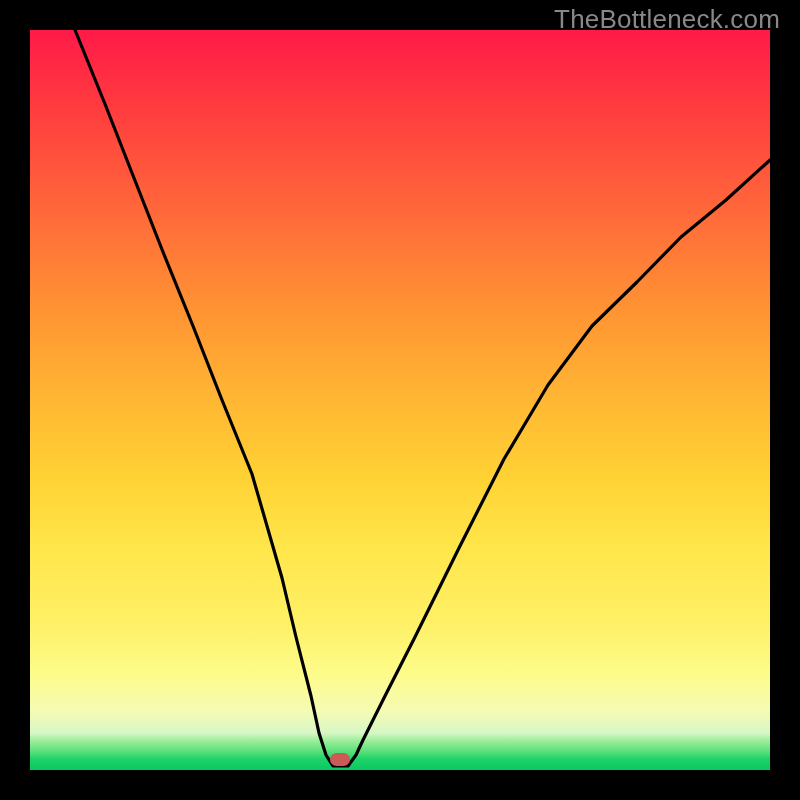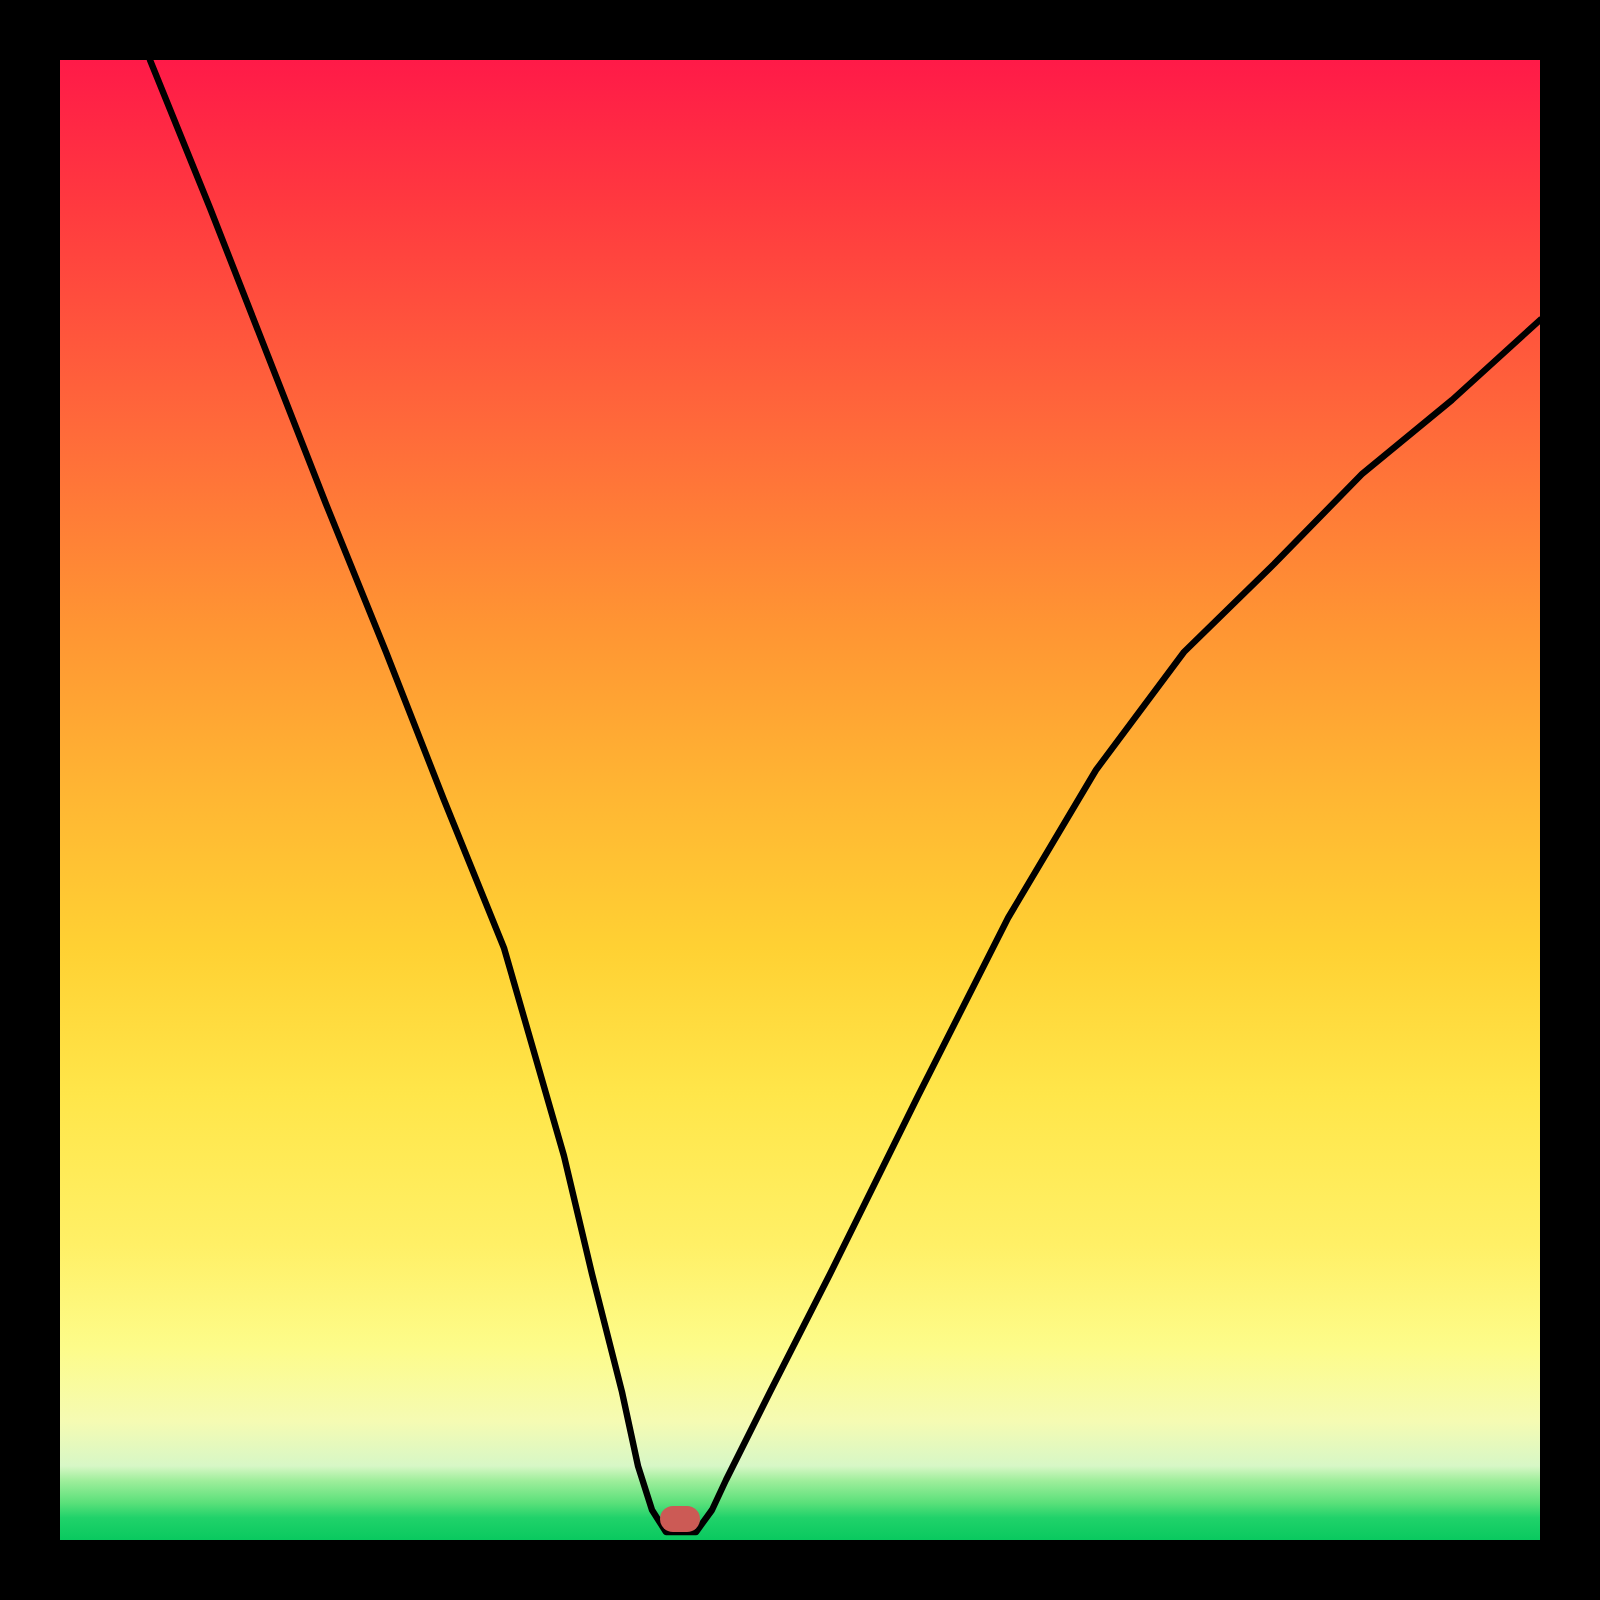--- a/index.html
+++ b/index.html
@@ -72,20 +72,21 @@
     height: 13px;
     border-radius: 7px;
     background: #cc5a55;
   }
 </style>
 </head>
 <body>
 
 <div class="outer">
 
+  <div class="watermark">TheBottleneck.com</div>
 
   <div class="plot">
     <div class="gradient"></div>
 
     <svg class="curve" viewBox="0 0 740 740" preserveAspectRatio="none">
       <path fill="none" stroke="#000" stroke-width="3.2" stroke-linejoin="round" stroke-linecap="round" d="M 45,0 L 75,74 L 104,148 L 133,222 L 163,296 L 192,370 L 222,444 L 252,548 L 266,607 L 281,666 L 289,703 L 296,725 L 303,736 L 311,736 L 318,736 L 326,725 L 333,710 L 355,666 L 385,607 L 429,518 L 474,429 L 518,355 L 562,296 L 607,252 L 651,207 L 696,170 L 740,130"></path>
     </svg>
 
     <div class="marker" style="left:300px;top:723px;background:#cc5a55;"></div>
   </div>

